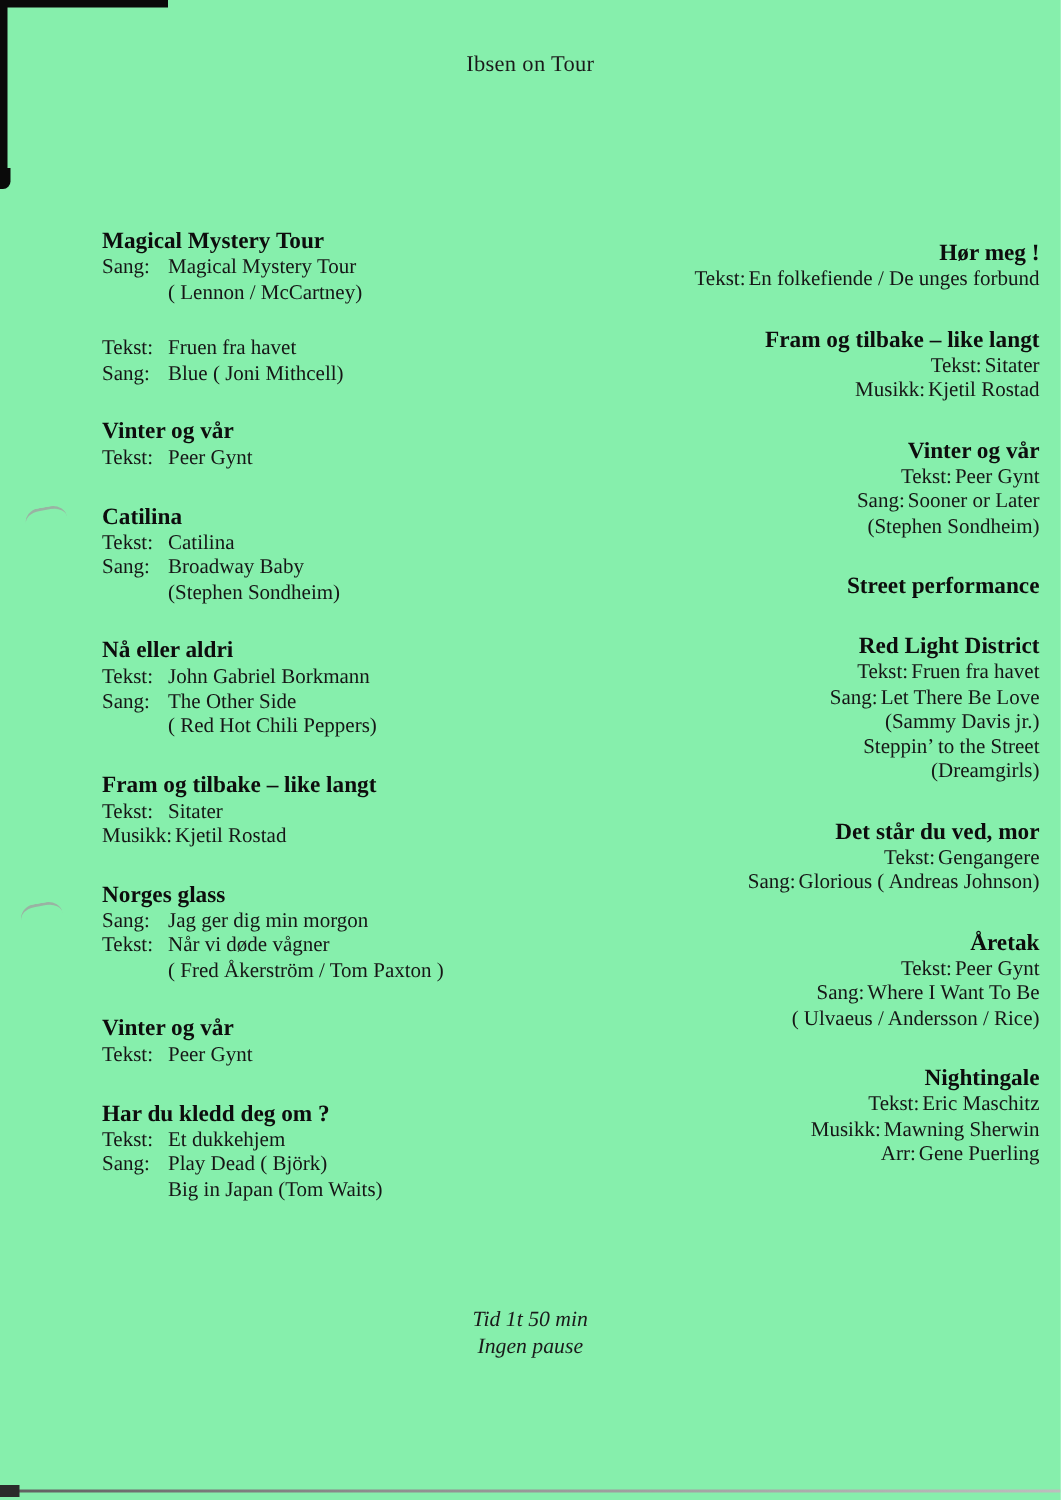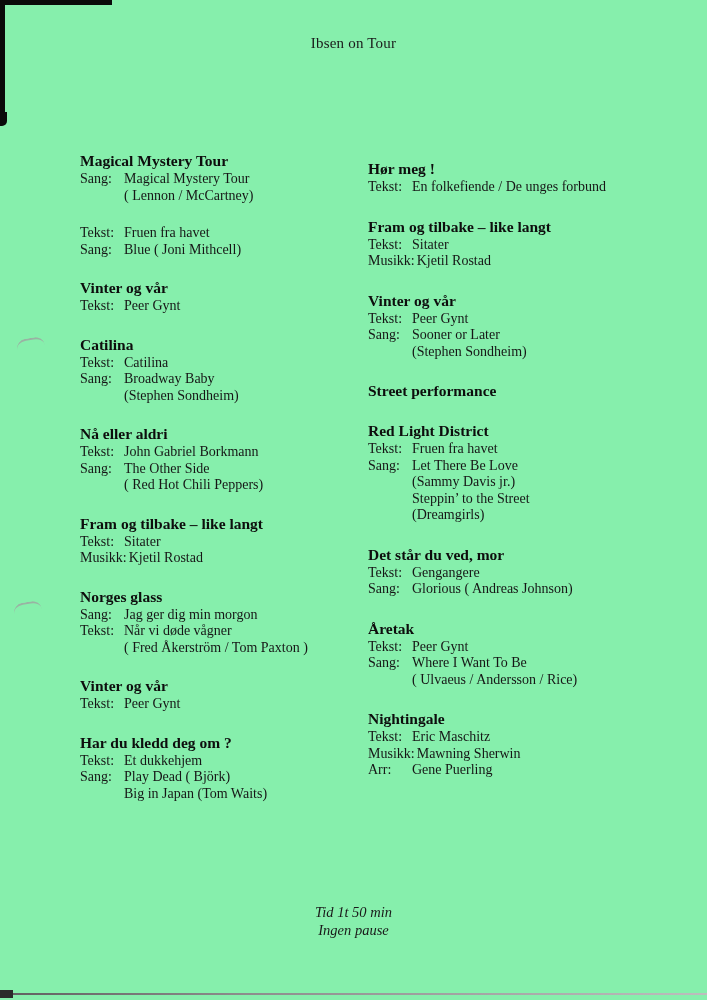--- a/index.html
+++ b/index.html
@@ -4,31 +4,31 @@
 <style>
   * { margin:0; padding:0; box-sizing:border-box; }
   html,body { width:707px; height:1000px; }
   body { font-family:"Liberation Serif","DejaVu Serif",serif; background:#ffffff; color:#111; }
   .page { position:relative; width:707px; height:1000px; background:#86efac; overflow:hidden; }
 
   .doc-title { position:absolute; top:35px; left:0; width:707px; text-align:center;
                font-size:15px; letter-spacing:.2px; color:#1a1a1a; }
 
   .col { position:absolute; }
-  .col-left  { left:80px;  top:152px; width:300px; }
+  .col-left  { left:68px;  top:152px; width:300px; }
   .col-right { left:368px; top:160px; width:325px; }
 
   .entry { margin-bottom:21px; }
-  .col-right .entry { margin-bottom:22px; }
+  .col-right .entry { margin-bottom:22px;text-align:right; }
   .entry-title { font-weight:bold; font-size:15.5px; line-height:18px; margin-bottom:1px; color:#0d0d0d; }
   .entry-line { font-size:14px; line-height:16.5px; color:#161616; white-space:nowrap; }
   .line-label { display:inline-block; min-width:44px; padding-right:2px; }
 
   .footer { position:absolute; top:872px; left:0; width:707px; text-align:center;
-            font-style:italic; font-size:14.5px; line-height:17.5px; color:#1a1a1a;margin-top:32px; }
+            font-style:italic; font-size:14.5px; line-height:17.5px; color:#1a1a1a; }
 
   
   .scan-edge-top  { position:absolute; top:0; left:0; width:112px; height:5px; background:#0a0a0a; }
   .scan-edge-left { position:absolute; top:0; left:0; width:5px; height:114px; background:#0a0a0a; }
   .scan-corner-nub{ position:absolute; top:112px; left:0; width:7px; height:14px; background:#0a0a0a;
                     border-radius:0 0 5px 0; }
   .pen-mark { position:absolute; width:28px; height:18px; border-top:2px solid #a0a0a0;
               border-radius:50% / 70%; transform:rotate(-10deg); opacity:.75; }
   .pen-mark-1 { left:17px; top:338px; }
   .pen-mark-2 { left:14px; top:602px; }

